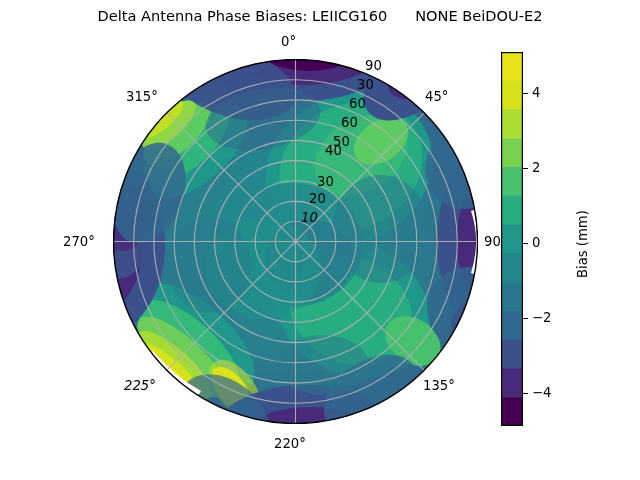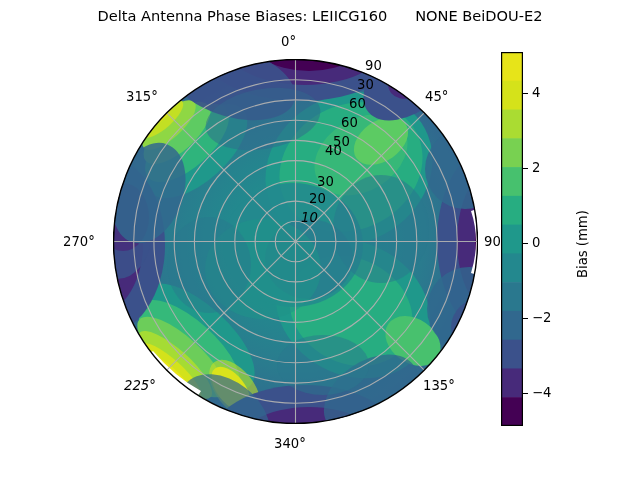--- a/index.html
+++ b/index.html
@@ -194,21 +194,21 @@
         <line x1="311.2" y1="53.8" x2="53.8" y2="311.2"></line>
       </g>
 
       <circle cx="182.5" cy="182.5" r="182" fill="none" stroke="#000000" stroke-width="1.4"></circle>
     </svg>
 
     <div class="ang-label" style="left:168px;  top:-24px;">0°</div>
     <div class="ang-label" style="left:312px;  top:31px;">45°</div>
     <div class="ang-label" style="left:371px;  top:176px;">90°</div>
     <div class="ang-label" style="left:310px;  top:320px;">135°</div>
-    <div class="ang-label" style="left:161px;  top:378px;">340°</div>
+    <div class="ang-label" style="left:161px;  top:378px;">220°</div>
     <div class="ang-label" style="left:11px;   top:320px;font-style:italic;">225°</div>
     <div class="ang-label" style="left:-50px;  top:176px;">270°</div>
     <div class="ang-label" style="left:13px;   top:31px;">315°</div>
 
     <div class="rad-label" style="left:188px; top:152px;font-style:italic;">10</div>
     <div class="rad-label" style="left:196px; top:133px;text-align:center;">20</div>
     <div class="rad-label" style="left:204px; top:116px;">30</div>
     <div class="rad-label" style="left:212px; top:85px;">40</div>
     <div class="rad-label" style="left:220px; top:76px;">50</div>
     <div class="rad-label" style="left:228px; top:57px;text-align:right;">60</div>

